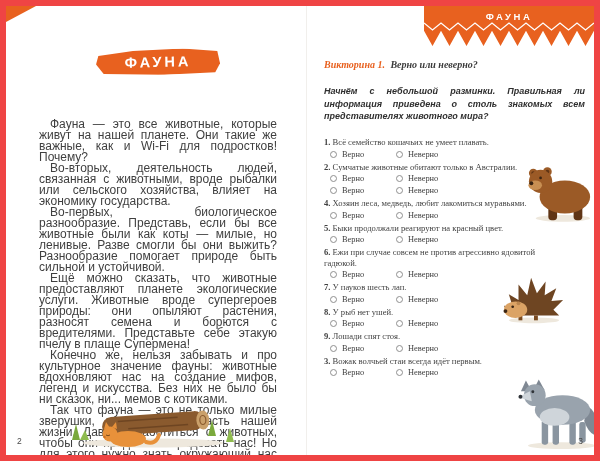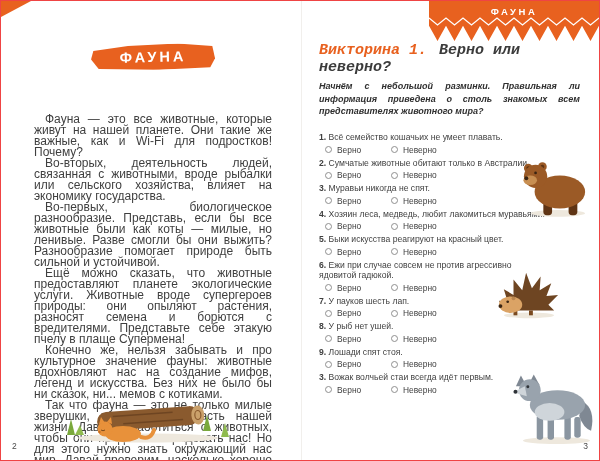--- a/index.html
+++ b/index.html
@@ -1,18 +1,18 @@
 <!DOCTYPE html>
 <html><head>
 <meta charset="utf-8">
 <style>
   html,body { margin:0; padding:0; background:#fff; }
   .spread {
     position:relative; width:600px; height:461px; background:#ffffff;
-    font-family:"Liberation Sans", sans-serif; border:1px solid #ef4444;
+    font-family:"Liberation Sans", sans-serif; border:6px solid #ef4444;
     box-sizing:border-box; overflow:hidden;
   }
   .fold { position:absolute; left:300px; top:0; bottom:0; width:1px; background:#f1efec; }
 
   
   .corner-triangle { position:absolute; left:0; top:0; width:0; height:0;
     border-top:16px solid #e8611f; border-right:30px solid transparent; }
 
   
   .ribbon { position:absolute; top:0; right:0; width:170px; height:40px; }
@@ -29,30 +29,30 @@
     display:flex; align-items:center; justify-content:center; }
   .title-banner span { color:#fff; font-size:14.5px; font-weight:bold; letter-spacing:3px; }
 
   .body-text { position:absolute; left:33px; top:77px; width:238px;
     font-size:12px; line-height:11px; color:#3f3f3f; text-align:justify;margin-top:36px; }
   .body-text p { margin:0; text-indent:11px; }
 
   .illus-log { position:absolute; left:52px; top:380px; }
 
   
-  .quiz-heading { position:absolute; left:318px; top:41px;
-    font-family:Liberation Mono, monospace; font-style:italic; font-weight:bold; font-size:15px; }
+  .quiz-heading { position:absolute; left:318px; top:53px;
+    font-family:Liberation Serif, serif; font-style:italic; font-weight:bold; font-size:10px; }
   .quiz-heading .script { color:#e8611f; }
   .quiz-heading .rest { color:#3b3b3b; margin-left:3px; }
 
   .quiz-intro { position:absolute; left:318px; top:79px; width:261px;
     font-size:9px; font-weight:bold; line-height:12.5px; color:#2f2f2f; text-align:justify;font-style:italic; }
 
   .questions { position:absolute; left:318px; top:131px; width:240px; }
-  .question { margin-bottom:3px; }
+  .question { margin-bottom:3px;font-family:Liberation Serif, serif; }
   .q-text { font-size:8.6px; line-height:10.5px; color:#3f3f3f; width:232px; }
   .q-num { font-weight:bold; }
   .q-options { display:flex; align-items:center; margin:2px 0 0 6px; }
   .option { display:flex; align-items:center; cursor:pointer; }
   .option.first { width:66px; }
   .radio { width:7px; height:7px; border:1px solid #8f8f8f; border-radius:50%;
     background:#fff; flex:0 0 auto; box-sizing:border-box; }
   .opt-label { font-size:8.4px; color:#3f3f3f; margin-left:5px; }
 
   .illus-bear { position:absolute; left:520px; top:158px; }
@@ -146,21 +146,20 @@
             <span class="opt-label">Верно</span>
           </div>
         <div class="option">
             <span class="radio"></span>
             <span class="opt-label">Неверно</span>
           </div>
       </div>
     </div>
 
     <div class="question">
-      <div class="q-text"><span class="q-num">3.</span> <span>Муравьи никогда не спят.</span></div>
       <div class="q-options">
         <div class="option first">
             <span class="radio"></span>
             <span class="opt-label">Верно</span>
           </div>
         <div class="option">
             <span class="radio"></span>
             <span class="opt-label">Неверно</span>
           </div>
       </div>
@@ -174,21 +173,21 @@
             <span class="opt-label">Верно</span>
           </div>
         <div class="option">
             <span class="radio"></span>
             <span class="opt-label">Неверно</span>
           </div>
       </div>
     </div>
 
     <div class="question">
-      <div class="q-text"><span class="q-num">5.</span> <span>Быки искусства реагируют на красный цвет.</span></div>
+      <div class="q-text"><span class="q-num">5.</span> <span>Быки продолжали реагируют на красный цвет.</span></div>
       <div class="q-options">
         <div class="option first">
             <span class="radio"></span>
             <span class="opt-label">Верно</span>
           </div>
         <div class="option">
             <span class="radio"></span>
             <span class="opt-label">Неверно</span>
           </div>
       </div>

